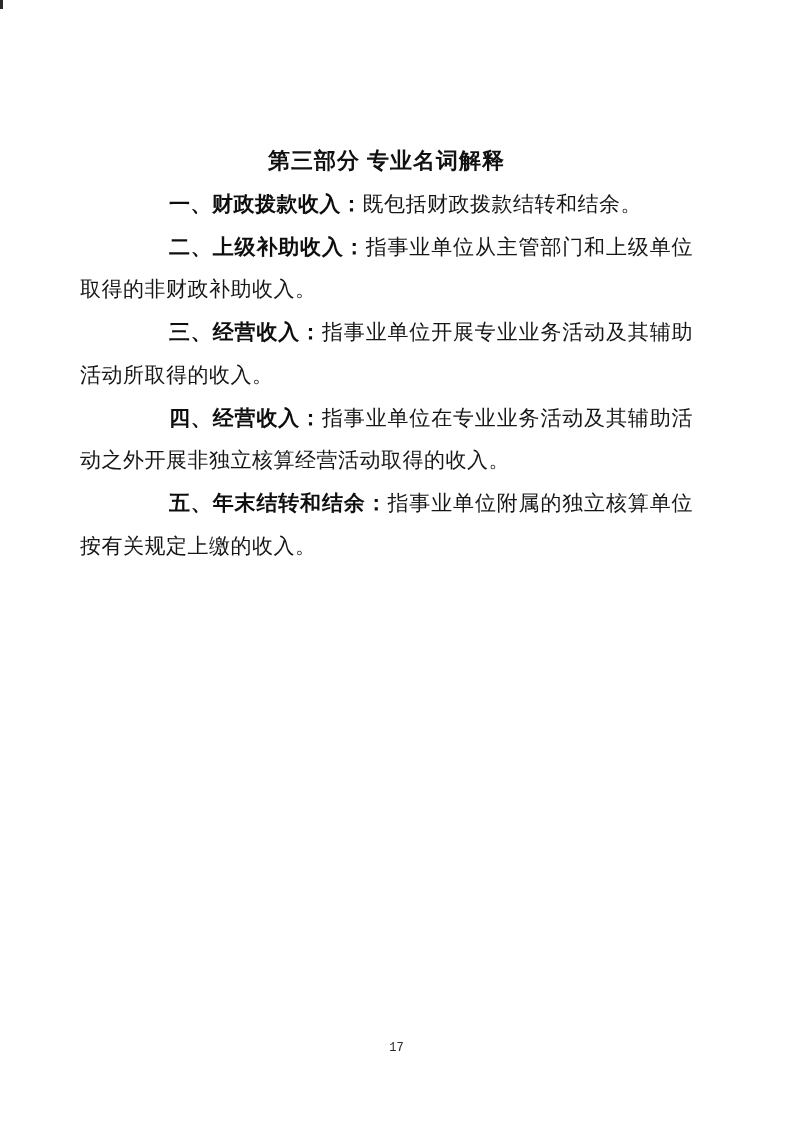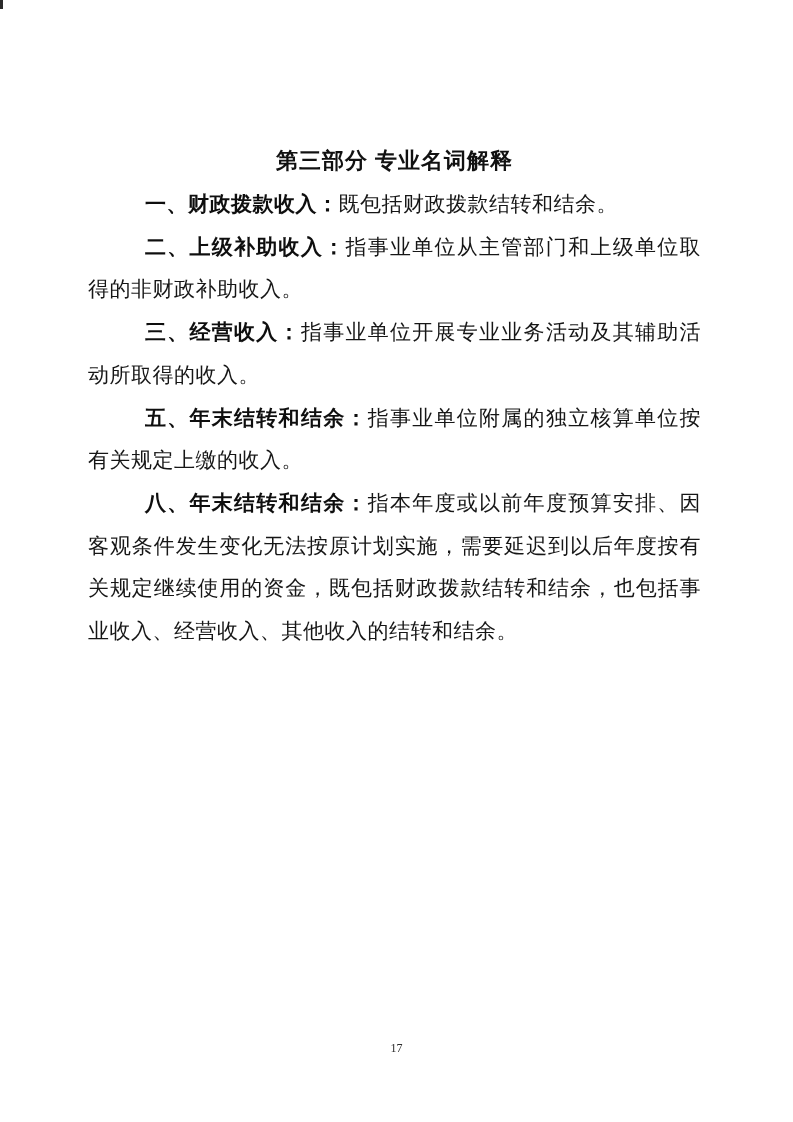--- a/index.html
+++ b/index.html
@@ -20,21 +20,21 @@
   .scan-artifact {
     position: absolute;
     left: 0;
     top: 0;
     width: 3px;
     height: 9px;
     background: #2a2a2a;
   }
   .content {
     position: absolute;
-    left: 88px;
+    left: 80px;
     top: 139px;
     width: 613px;
   }
   .doc-title {
     margin: 0;
     text-align: center;
     font-family: "Liberation Sans", "DejaVu Sans", sans-serif;
     font-weight: 700;
     font-size: 22px;
     line-height: 44px;
@@ -47,50 +47,51 @@
     line-height: 42.7px;
     text-align: justify;
     text-indent: 57px;
     letter-spacing: 0.5px;
     color: #161616;
   }
   .term .head {
     font-family: "Liberation Sans", "DejaVu Sans", sans-serif;
     font-weight: 700;
     color: #0e0e0e;
+    margin-left: 32px;
   }
   .page-number {
     position: absolute;
     left: 0;
     top: 1038px;
     width: 793px;
     text-align: center;
     font-size: 12px;
     line-height: 20px;
     color: #2b2b2b;
-    font-family: Liberation Serif, serif;
+    font-family: Liberation Mono, monospace;
   }
 </style>
 </head>
 <body>
 
 <div class="page">
   <div class="scan-artifact"></div>
 
   <div class="content">
     <h1 class="doc-title">第三部分 专业名词解释</h1>
 
     <p class="term"><span class="head">一、财政拨款收入：</span><span>既包括财政拨款结转和结余。</span></p>
 
     <p class="term"><span class="head">二、上级补助收入：</span><span>指事业单位从主管部门和上级单位取得的非财政补助收入。</span></p>
 
     <p class="term"><span class="head">三、经营收入：</span><span>指事业单位开展专业业务活动及其辅助活动所取得的收入。</span></p>
 
+    <p class="term"><span class="head">四、经营收入：</span><span>指事业单位在专业业务活动及其辅助活动之外开展非独立核算经营活动取得的收入。</span></p>
 
     <p class="term"><span class="head">五、年末结转和结余：</span><span>指事业单位附属的独立核算单位按有关规定上缴的收入。</span></p>
 
 
 
-    <p class="term"><span class="head">八、年末结转和结余：</span><span>指本年度或以前年度预算安排、因客观条件发生变化无法按原计划实施，需要延迟到以后年度按有关规定继续使用的资金，既包括财政拨款结转和结余，也包括事业收入、经营收入、其他收入的结转和结余。</span></p>
   </div>
 
   <div class="page-number">17</div>
 </div>
 
 </body></html>

